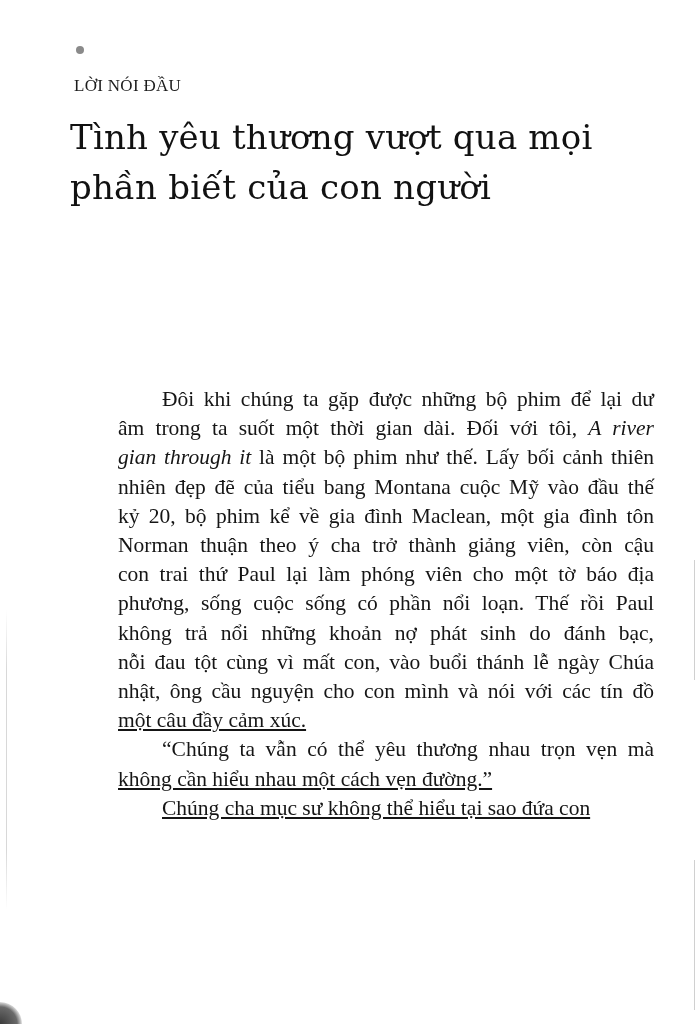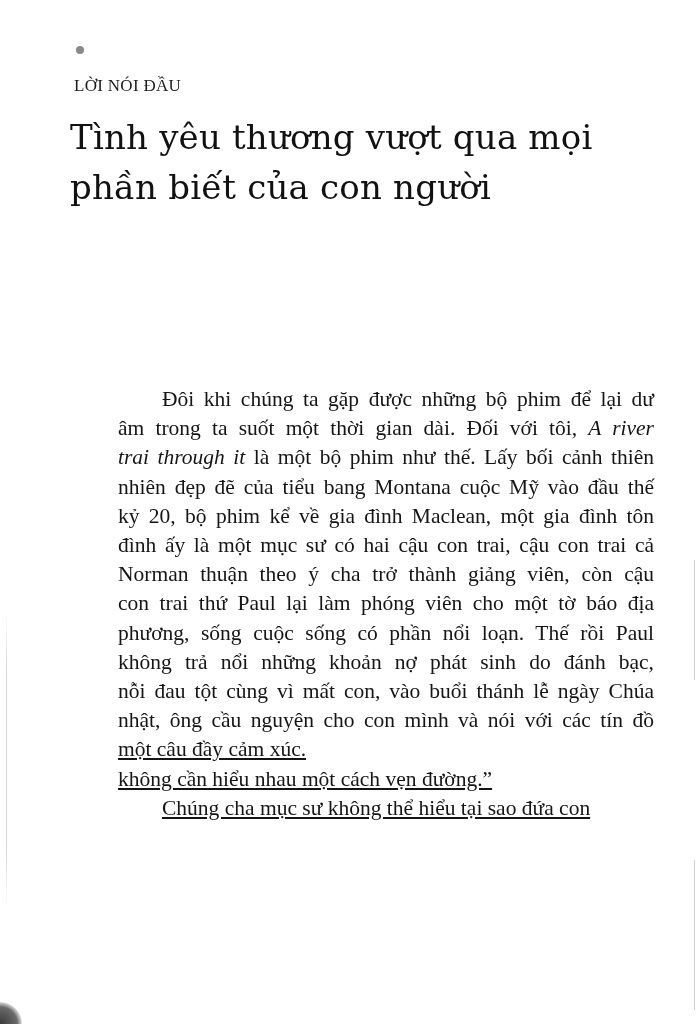--- a/index.html
+++ b/index.html
@@ -61,31 +61,31 @@
   <div class="section-label">LỜI NÓI ĐẦU</div>
 
   <h1 class="chapter-title">
     <span class="tline">Tình yêu thương vượt qua mọi</span>
     <span class="tline">phần biết của con người</span>
   </h1>
 
   <div class="body-text" id="body-text">
       <span class="bline indent">Đôi khi chúng ta gặp được những bộ phim để lại dư</span>
       <span class="bline">âm trong ta suốt một thời gian dài. Đối với tôi, <em>A river</em></span>
-      <span class="bline"><em>trai through it</em> là một bộ phim như thế. Lấy bối cảnh thiên</span>
+      <span class="bline"><em>gian through it</em> là một bộ phim như thế. Lấy bối cảnh thiên</span>
       <span class="bline">nhiên đẹp đẽ của tiểu bang Montana cuộc Mỹ vào đầu thế</span>
       <span class="bline">kỷ 20, bộ phim kể về gia đình Maclean, một gia đình tôn</span>
-      <span class="bline">đình ấy là một mục sư có hai cậu con trai, cậu con trai cả</span>
       <span class="bline">Norman thuận theo ý cha trở thành giảng viên, còn cậu</span>
       <span class="bline">con trai thứ Paul lại làm phóng viên cho một tờ báo địa</span>
       <span class="bline">phương, sống cuộc sống có phần nổi loạn. Thế rồi Paul</span>
       <span class="bline">không trả nổi những khoản nợ phát sinh do đánh bạc,</span>
       <span class="bline">nỗi đau tột cùng vì mất con, vào buổi thánh lễ ngày Chúa</span>
       <span class="bline">nhật, ông cầu nguyện cho con mình và nói với các tín đồ</span>
       <span class="bline last">một câu đầy cảm xúc.</span>
+      <span class="bline indent">“Chúng ta vẫn có thể yêu thương nhau trọn vẹn mà</span>
       <span class="bline last">không cần hiểu nhau một cách vẹn đường.”</span>
       <span class="bline indent last">Chúng cha mục sư không thể hiểu tại sao đứa con</span>
     </div>
 
   <div class="gutter-line"></div>
   <div class="right-edge-mark" style="top:560px;height:120px;"></div>
   <div class="right-edge-mark" style="top:860px;height:150px;"></div>
   <div class="edge-shadow"></div>
 </div>
 

